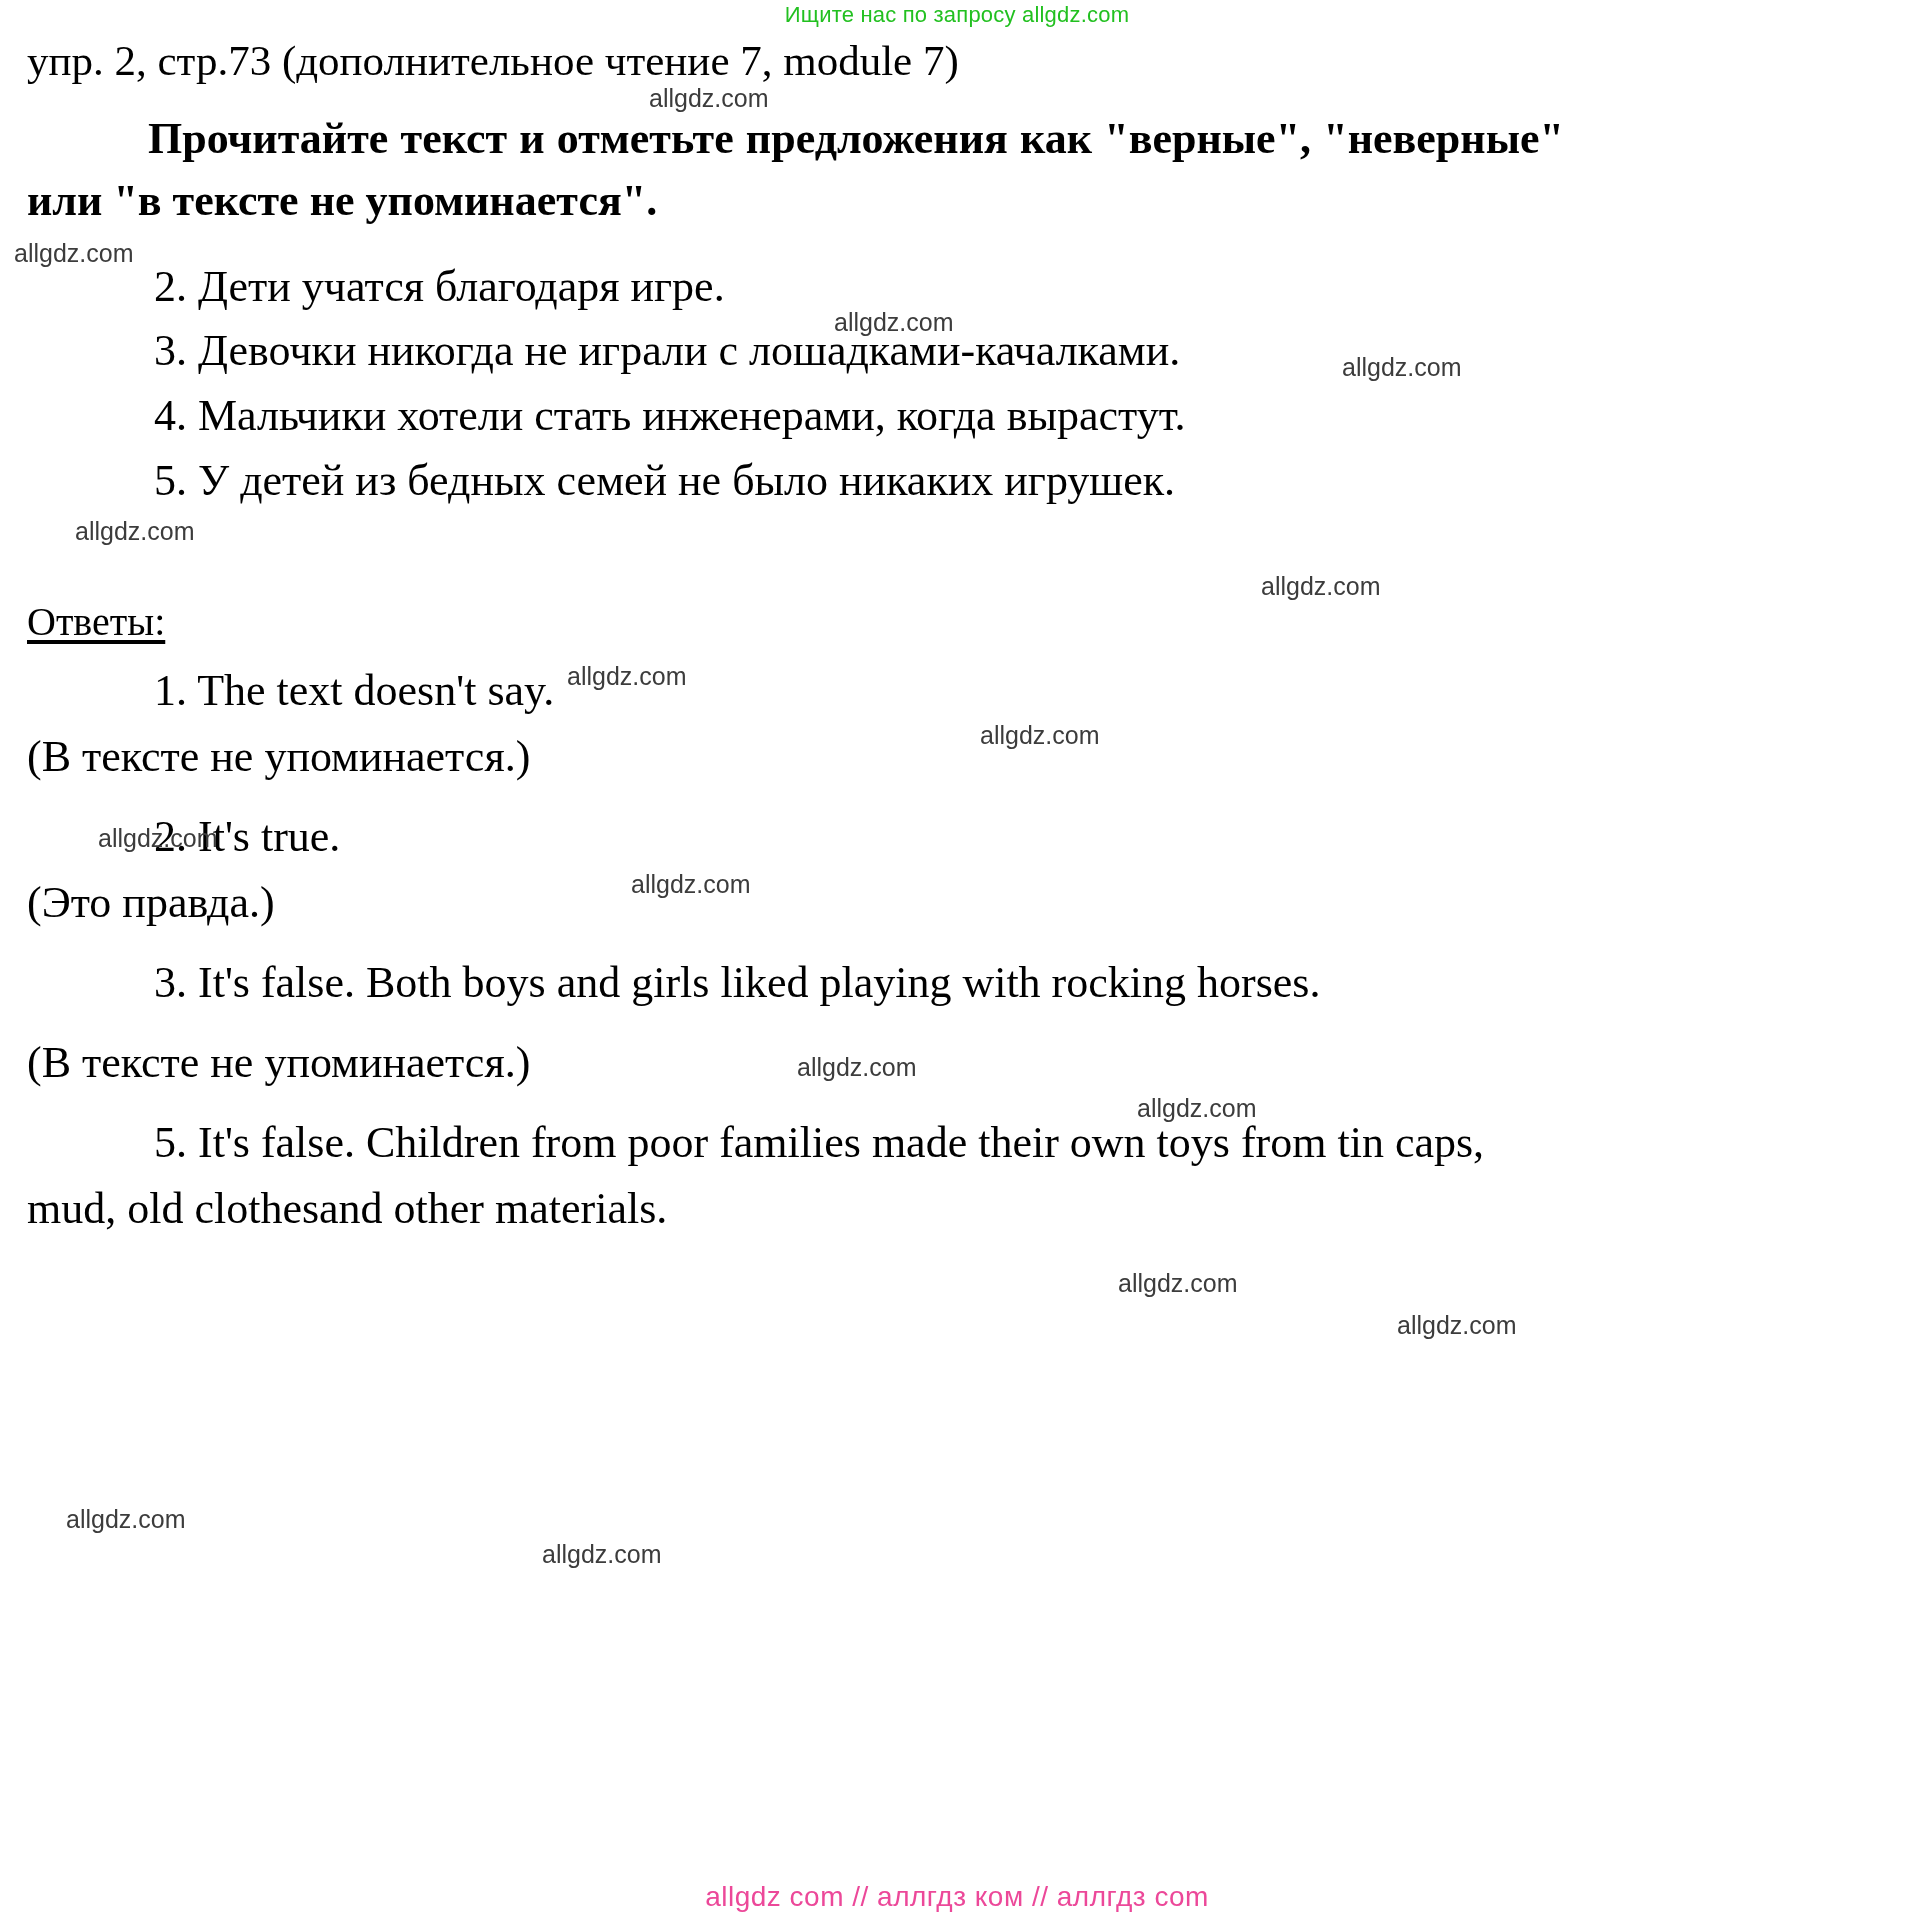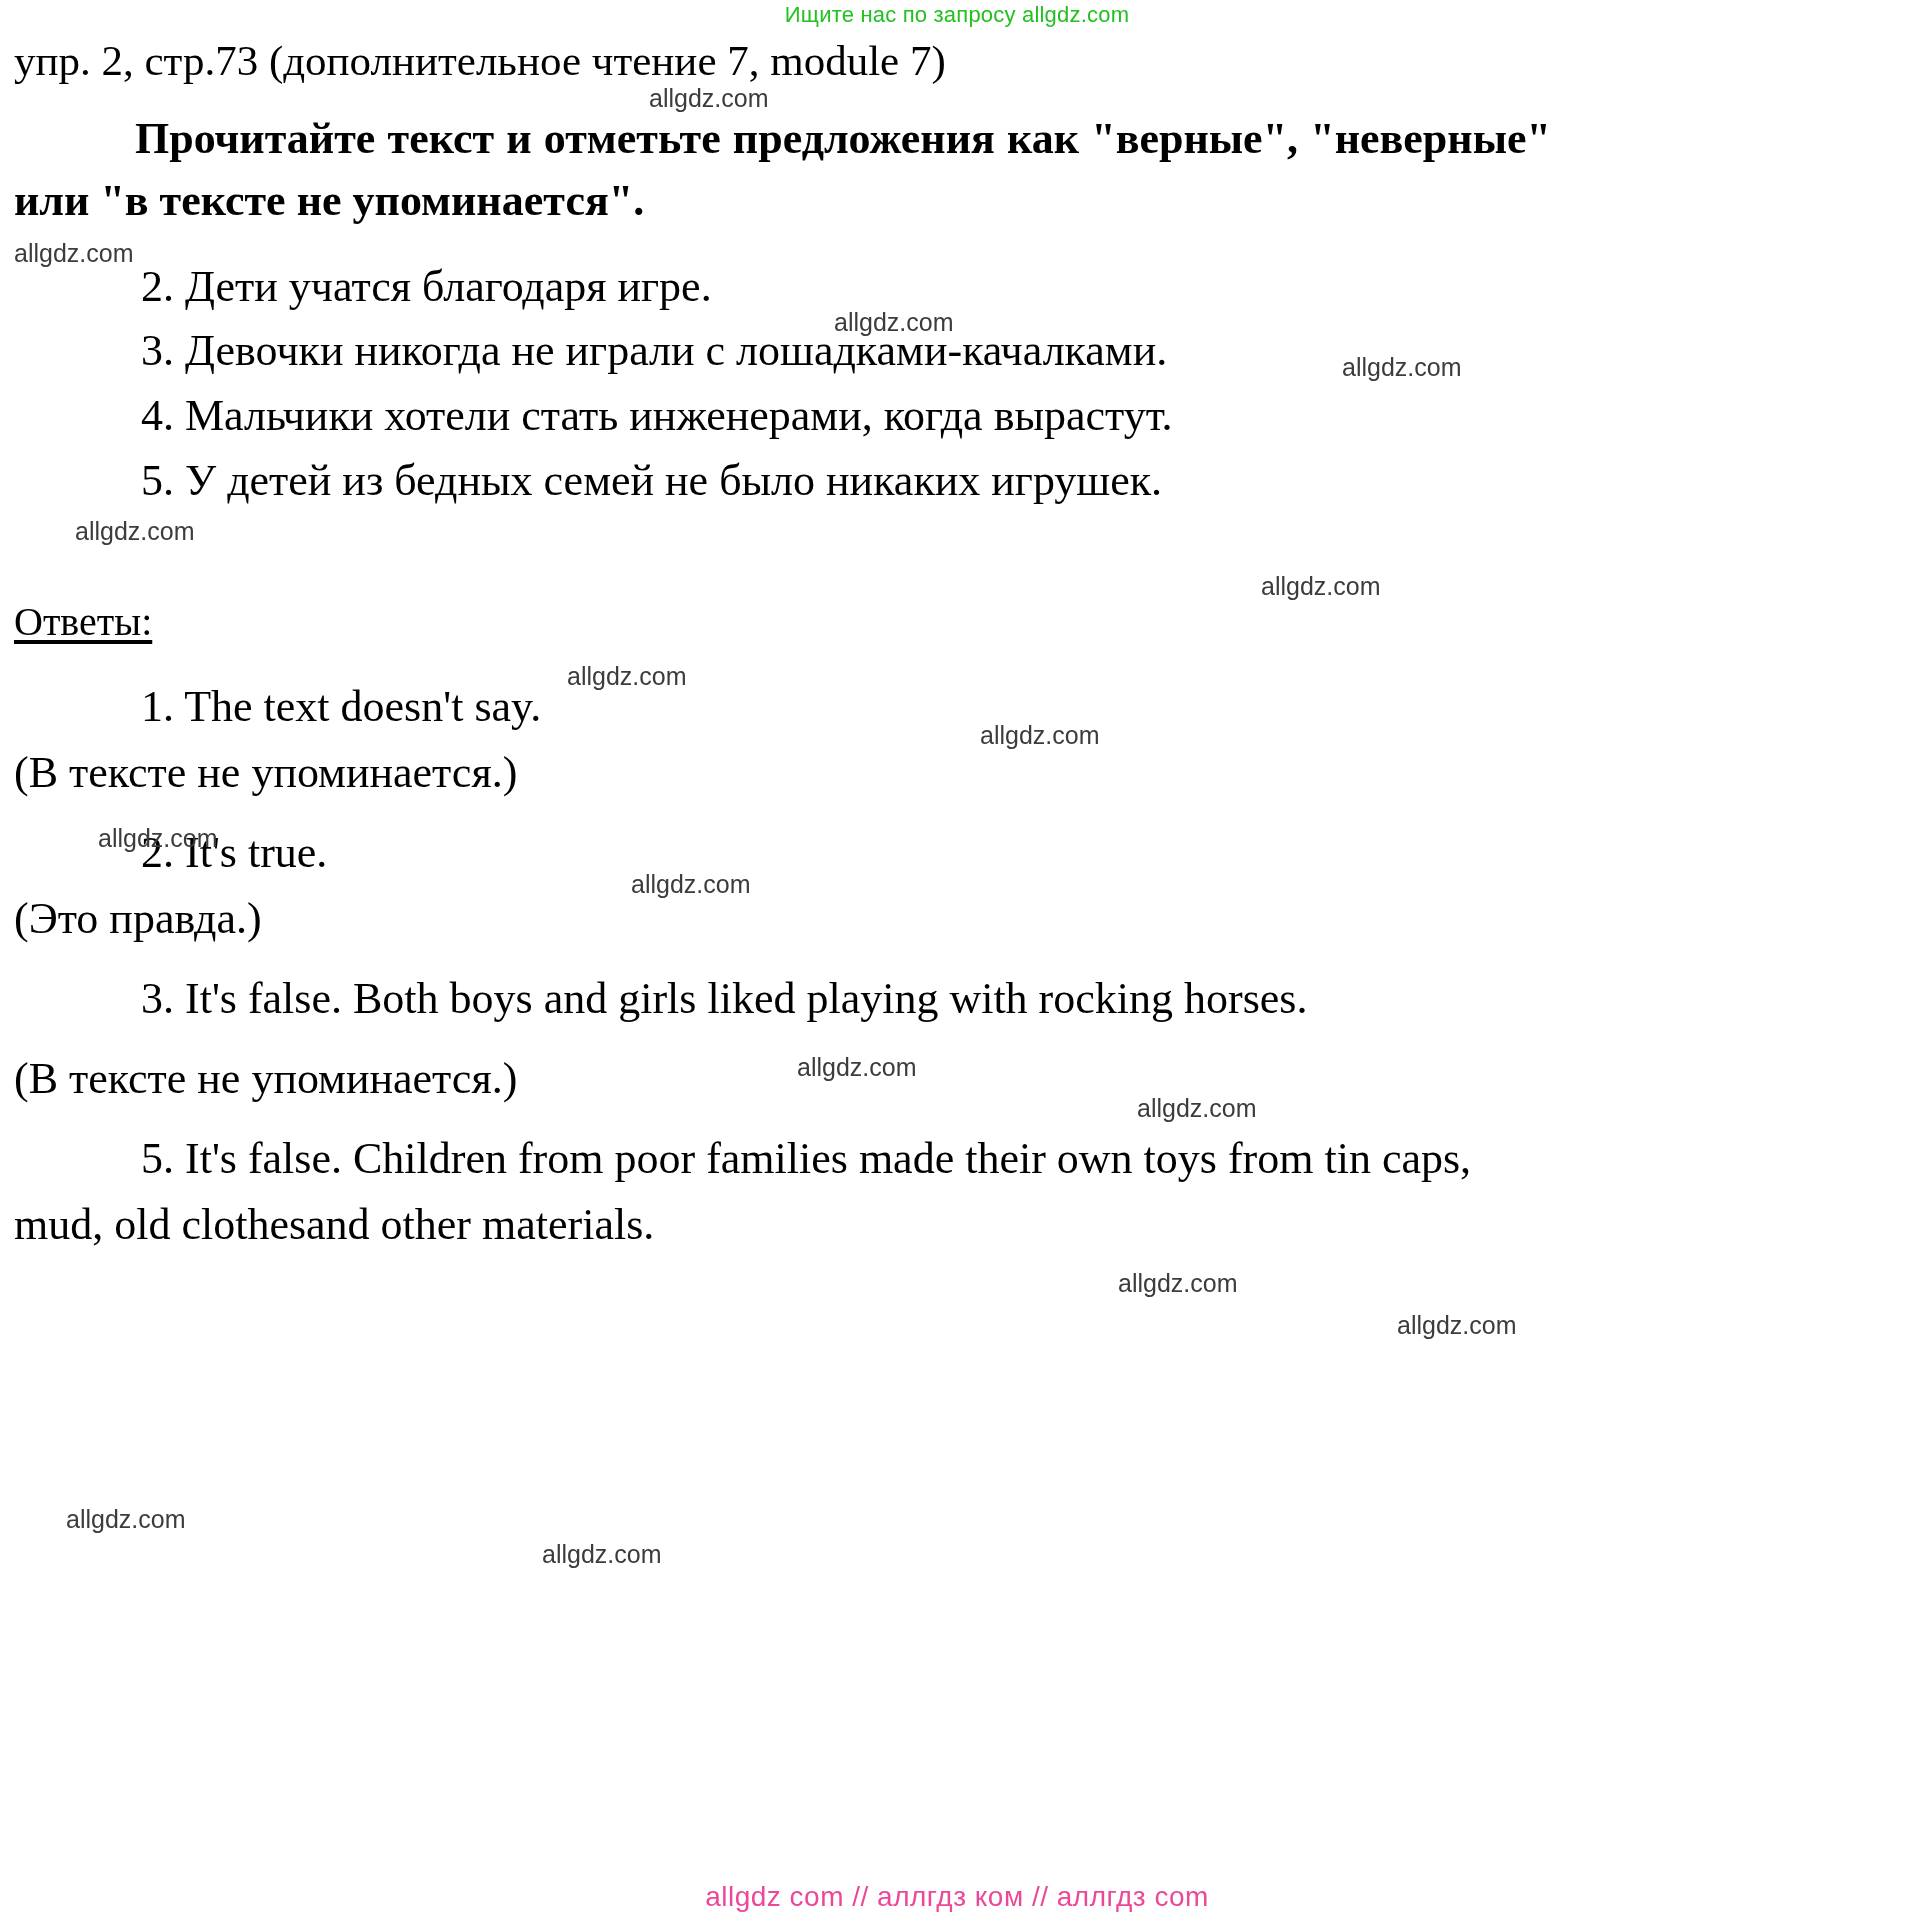--- a/index.html
+++ b/index.html
@@ -27,21 +27,21 @@
     font-size: 22px;
     color: #22c020;
     letter-spacing: 0.2px;
     white-space: nowrap;
   }
 
   
   .page {
     position: absolute;
     top: 36px;
-    left: 14px;
+    left: 27px;
     width: 1537px;
   }
 
   .line {
     font-size: 44px;
     line-height: 1.34;
     color: #000;
     position: relative;
     z-index: 2;
   }
@@ -76,21 +76,21 @@
     margin-top: 84px;
     font-size: 40px;
     line-height: 1.2;
   }
   .answers-heading span.u {
     text-decoration: underline;
     text-underline-offset: 5px;
   }
 
   .answers {
-    margin-top: 28px;
+    margin-top: 12px;
   }
   .answer-en {
     font-size: 44px;
     line-height: 1.5;
     text-indent: 127px;
   }
   .answer-ru {
     font-size: 44px;
     line-height: 1.5;
     text-align: justify;

